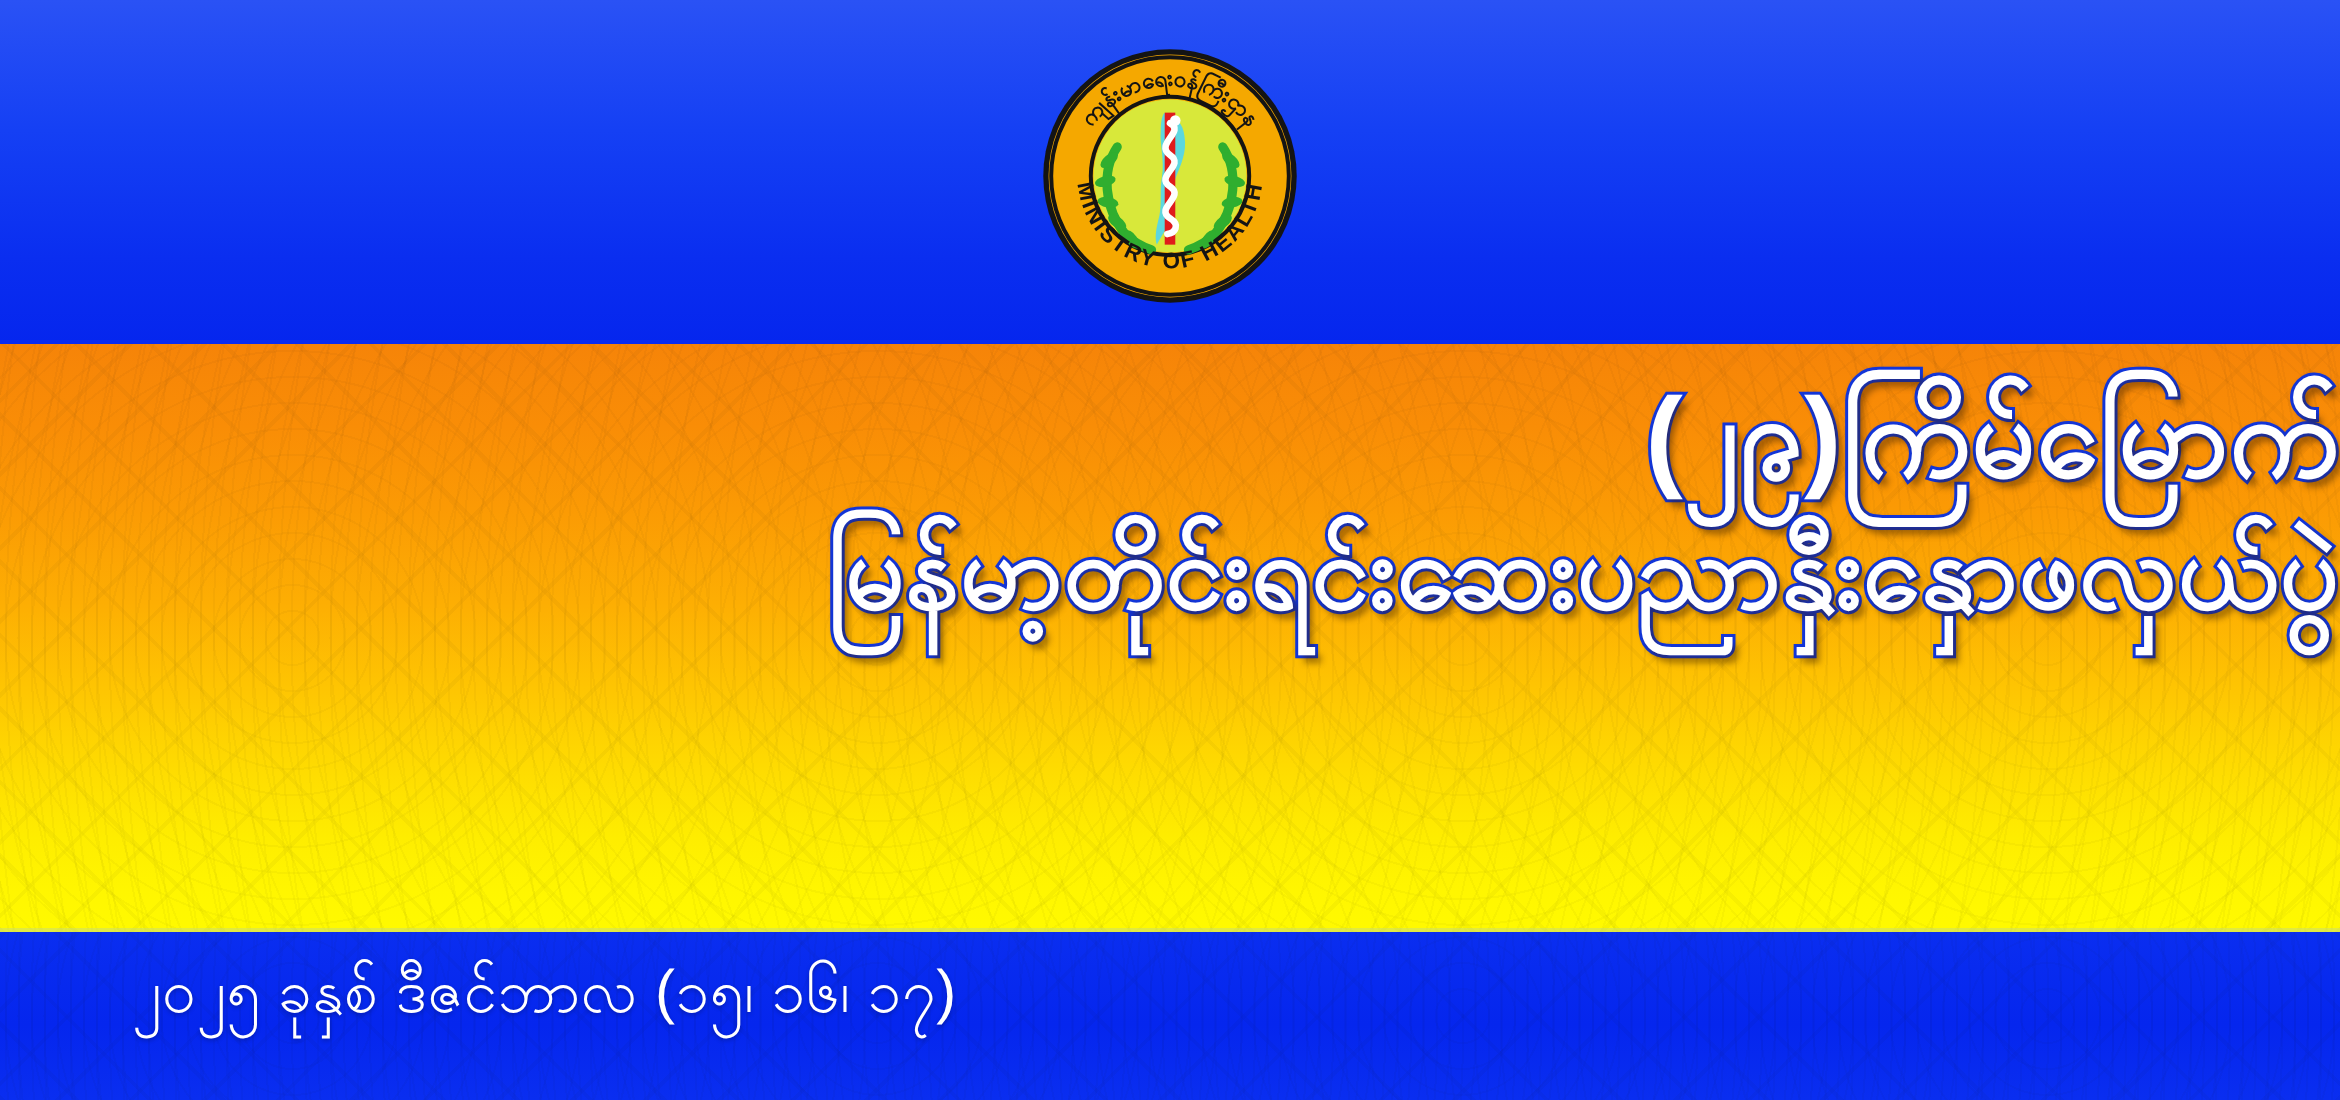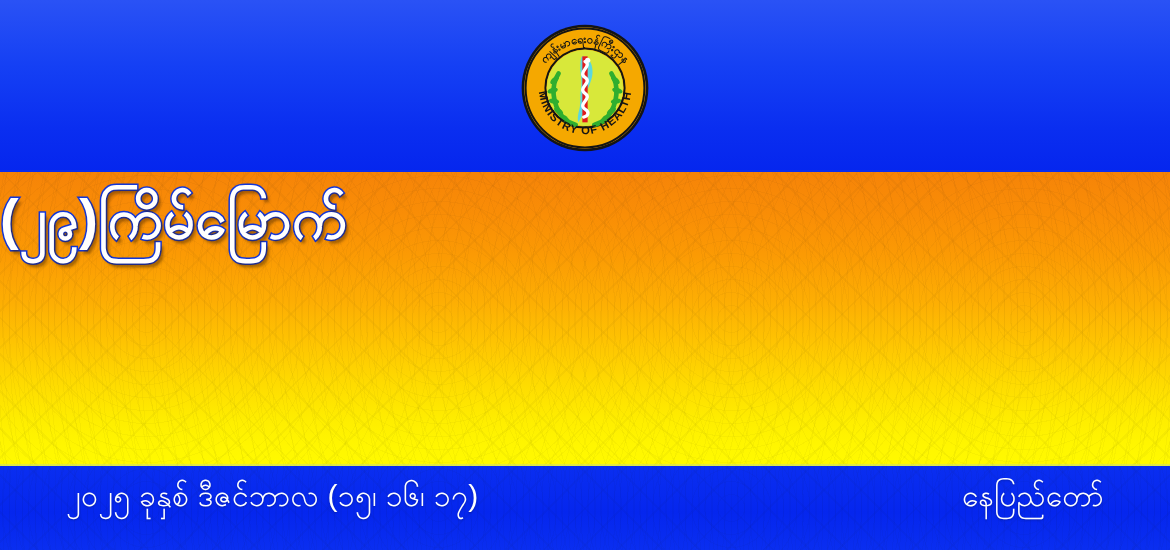--- a/index.html
+++ b/index.html
@@ -64,21 +64,21 @@
   
   #emblem-wrap{
     position:absolute;left:50%;top:22px;transform:translateX(-50%);
     width:132px;height:132px;
   }
   #emblem-svg{display:block;width:132px;height:132px;}
 
   
   #headline-block{
     position:absolute;left:0;top:176px;width:100%;
-    text-align:left;
+    text-align:right;
   }
   .mm-title{
     color:#ffffff;
     font-weight:700;
     letter-spacing:.5px;
     line-height:1.02;
     margin:0;
     -webkit-text-stroke:3px #1336d8;
     paint-order:stroke fill;
     text-shadow:
@@ -165,20 +165,20 @@
         <textPath href="#arcTop" startOffset="50%" text-anchor="middle">ကျန်းမာရေးဝန်ကြီးဌာန</textPath>
       </text>
       <text font-family="'Liberation Sans',sans-serif" font-size="17" font-weight="bold" fill="#141414" letter-spacing="1.5">
         <textPath href="#arcBottom" startOffset="50%" text-anchor="middle">MINISTRY OF HEALTH</textPath>
       </text>
     </svg>
   </div>
 
   <div id="headline-block">
     <div class="mm-title" id="title-line1">(၂၉)ကြိမ်မြောက်</div>
+    <div class="mm-title" id="title-line3">မြန်မာ့တိုင်းရင်းဆေးပညာနှီးနှောဖလှယ်ပွဲ</div>
   </div>
 
   <div id="footer-row">
     <div class="footer-text">၂၀၂၅ ခုနှစ် ဒီဇင်ဘာလ (၁၅၊ ၁၆၊ ၁၇)</div>
-    <div class="footer-text">နေပြည်တော်</div>
   </div>
 
 </div>
 
 </body></html>

